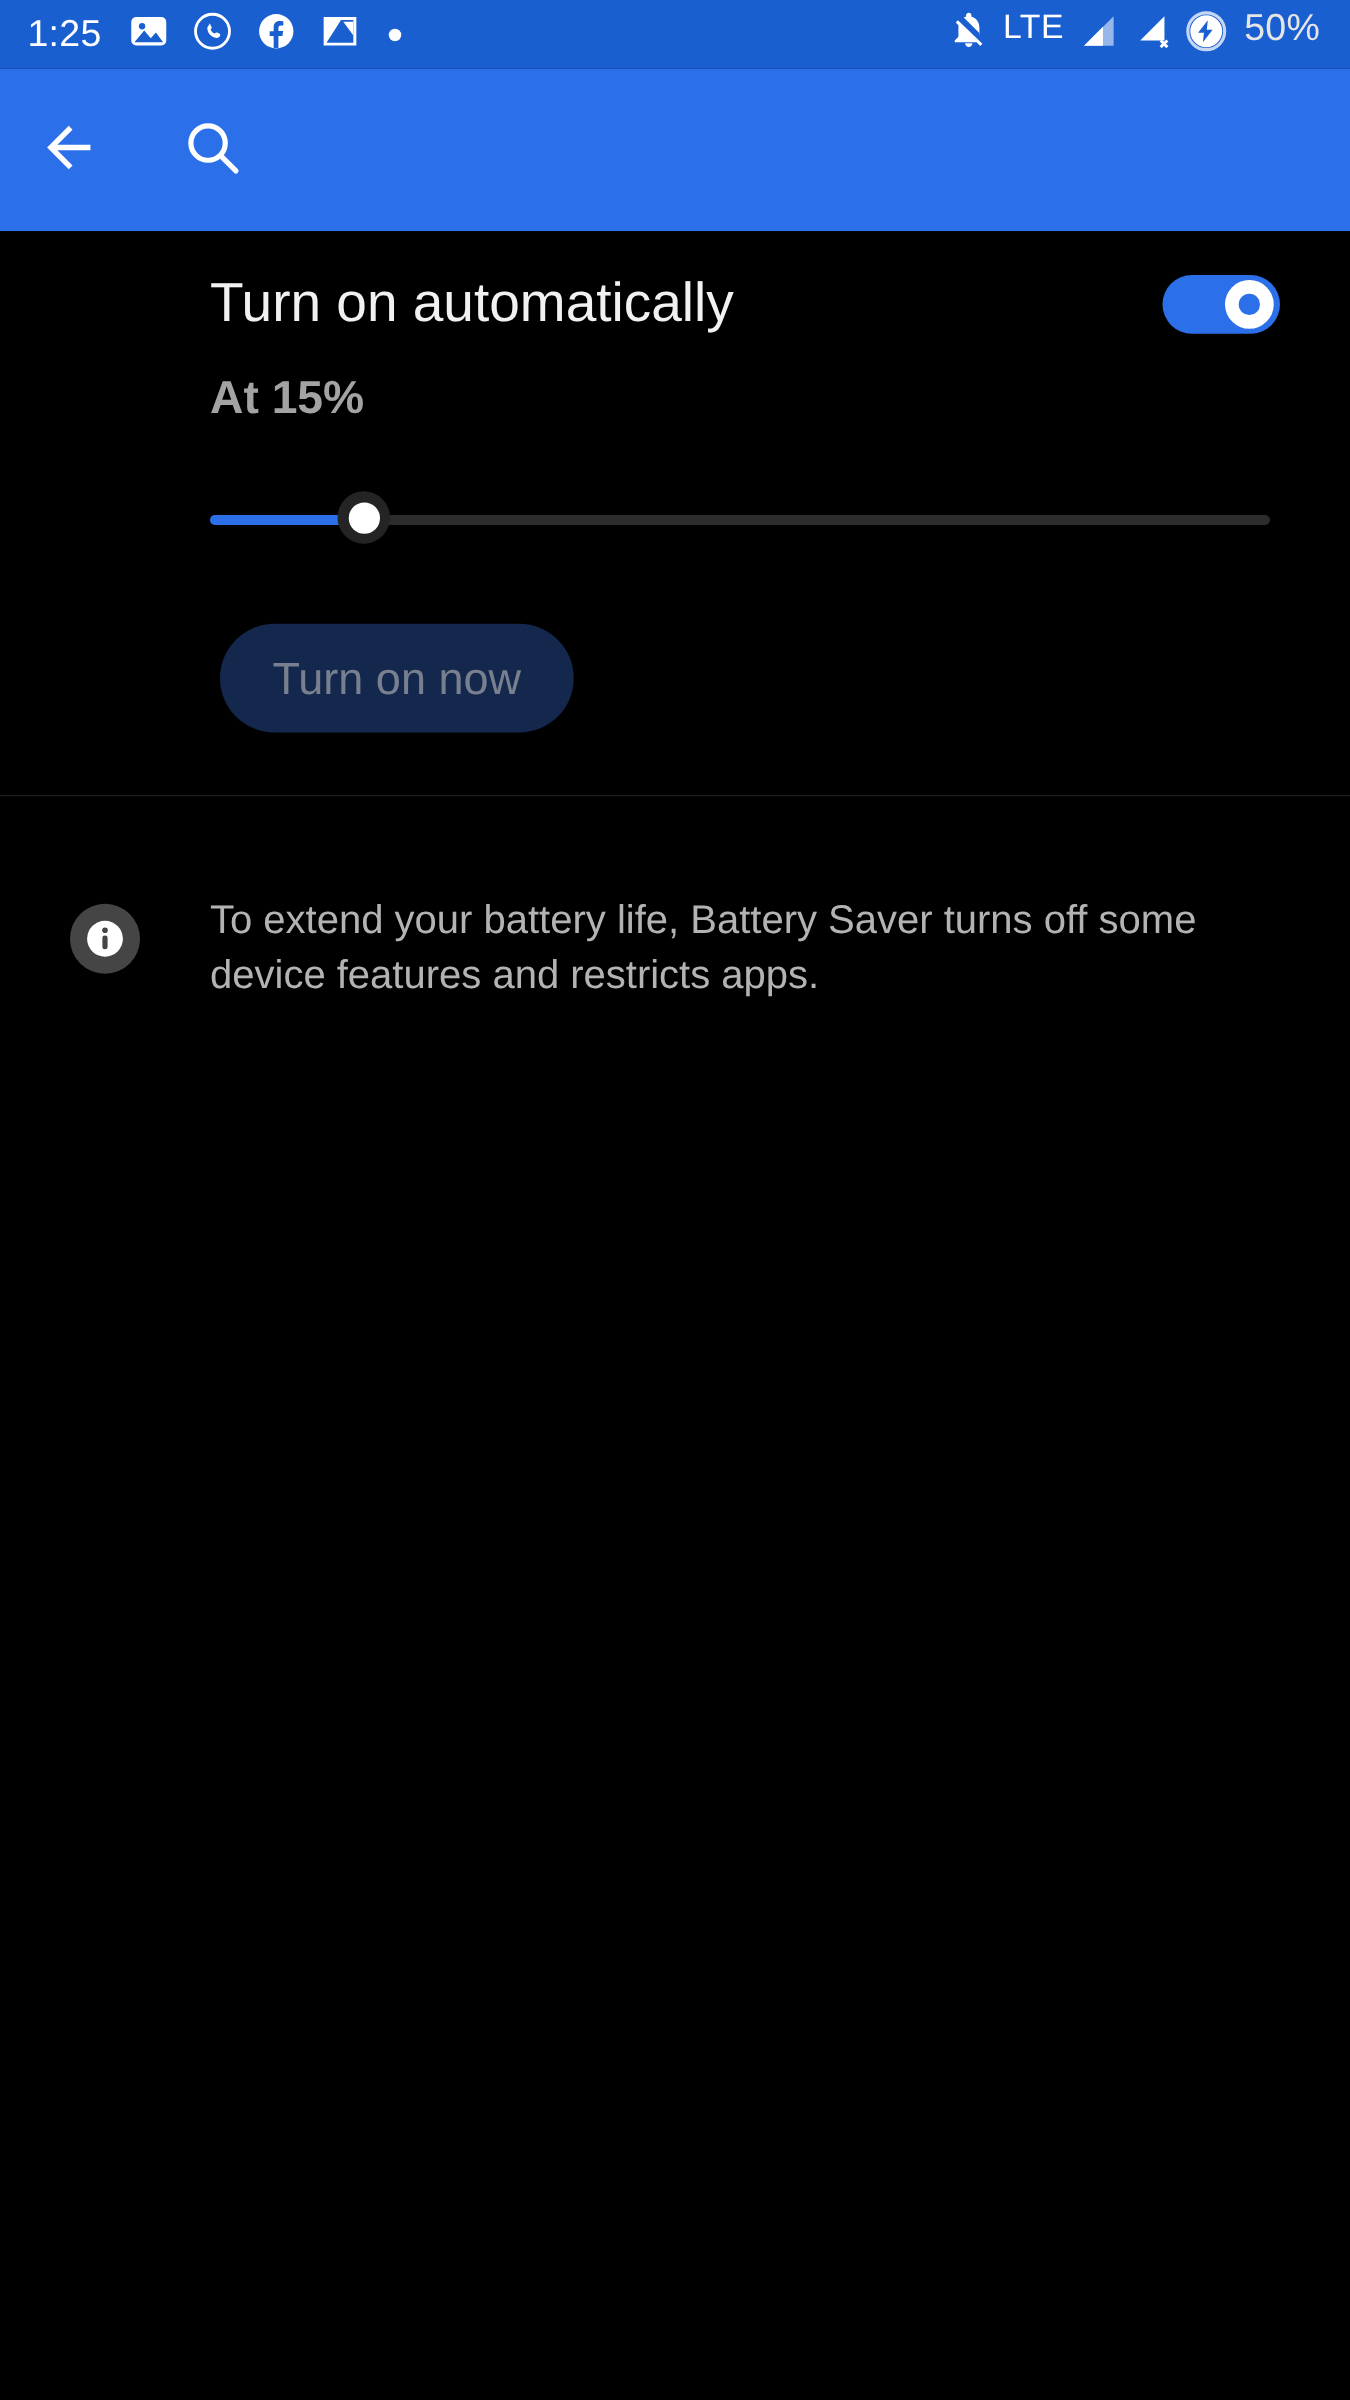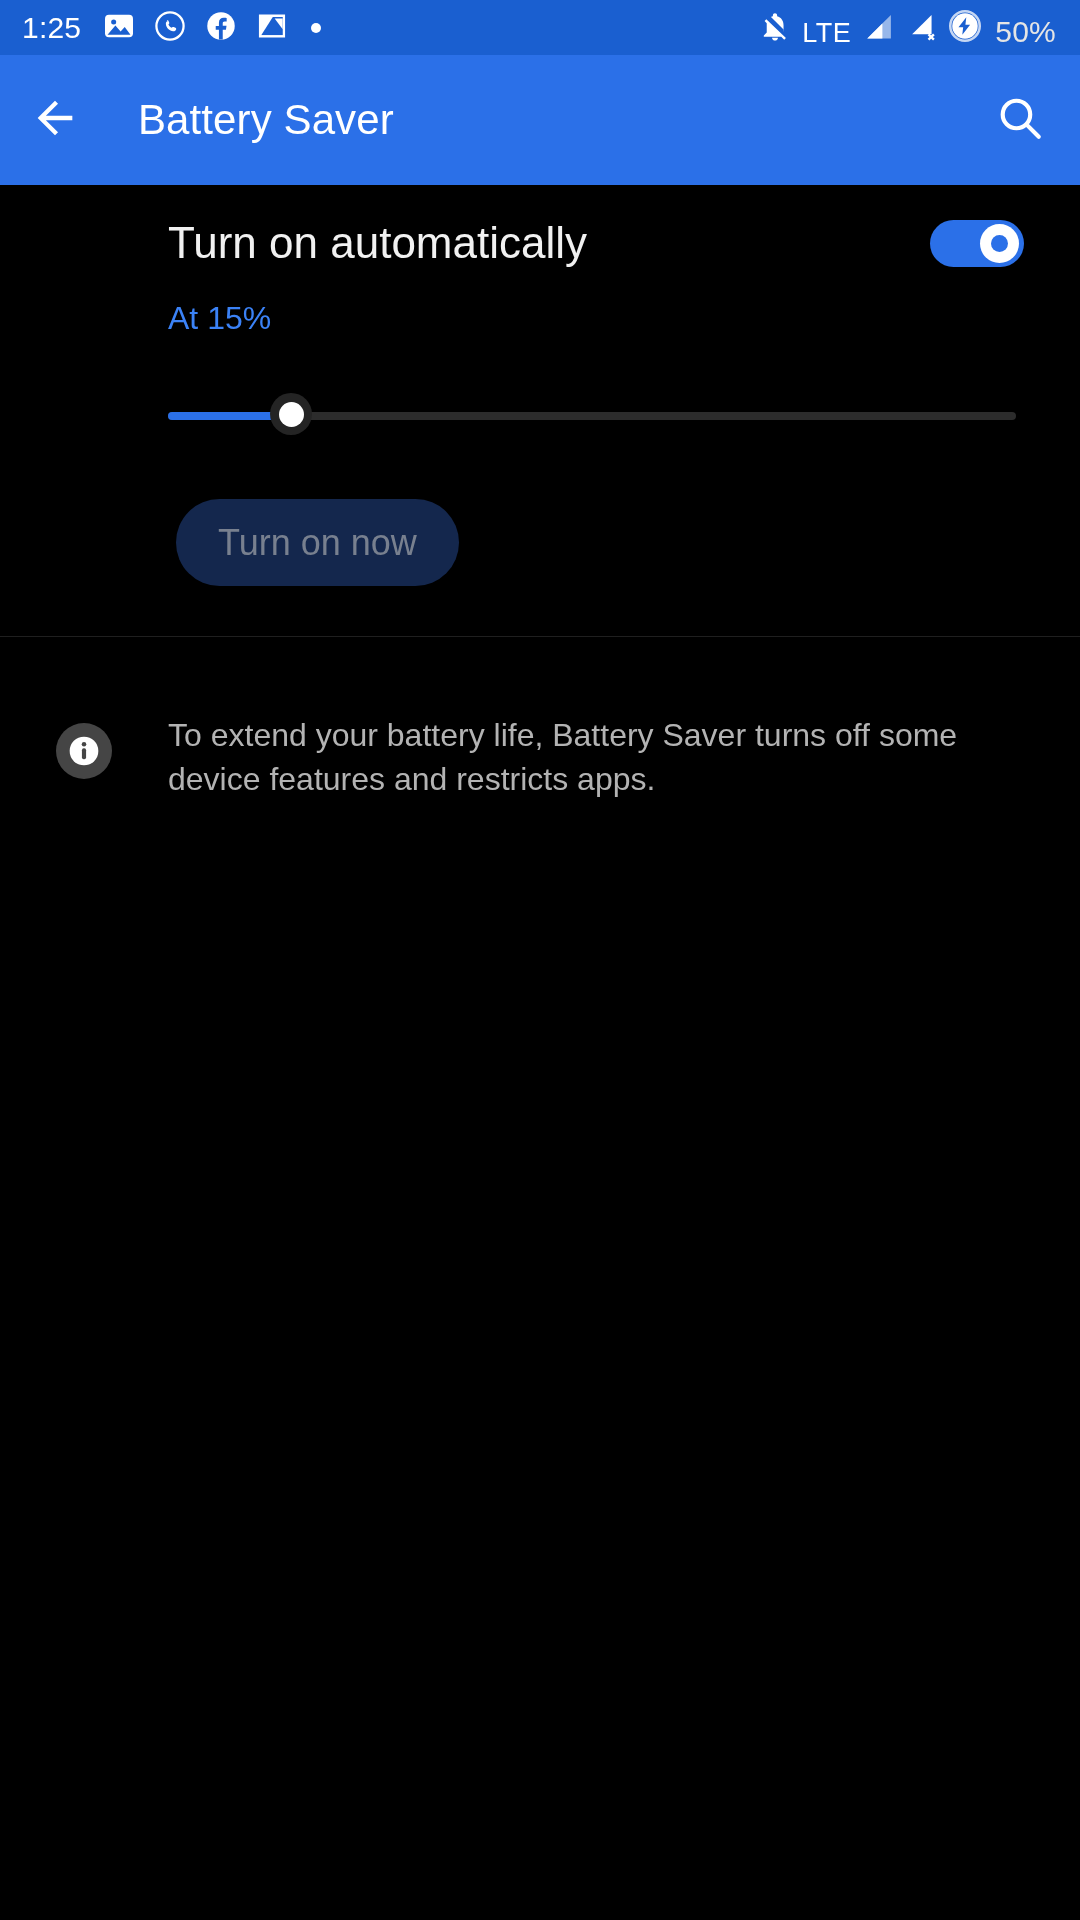--- a/index.html
+++ b/index.html
@@ -35,21 +35,21 @@
     padding: 0 24px 0 22px;
   }
   .status-left {
     display: flex;
     align-items: center;
     gap: 19px;
     flex: 1 1 auto;
   }
   .status-right {
     display: flex;
-    align-items: flex-end;
+    align-items: flex-start;
     gap: 10px;
     flex: 0 0 auto;
   }
   .clock {
     color: #ffffff;
     font-size: 30px;
     line-height: 30px;
     letter-spacing: 0.2px;
     font-weight: 400;
     margin-right: 3px;
@@ -168,24 +168,24 @@
     top: 11px; left: 11px;
     width: 17px; height: 17px;
     border-radius: 50%;
     background: #2b70e8;
   }
 
   .threshold-label {
     position: absolute;
     top: 112px;
     left: 168px;
-    color: #3b82f6;
-    font-size: 32px;
+    color: #a3a3a3;
+    font-size: 37px;
     line-height: 42px;
-    font-weight: 400;
+    font-weight: 700;
   }
   .slider-wrap {
     position: absolute;
     top: 208px;
     left: 168px;
     width: 848px;
     height: 46px;
   }
   .slider-track {
     position: absolute;
@@ -369,21 +369,20 @@
   </div>
 
   <div class="app-bar">
     <div class="back-btn">
       <span>
         <svg width="52" height="52" viewBox="0 0 24 24">
           <path d="M20 11H7.8l5.6-5.6-1.4-1.4L4 12l8 8 1.4-1.4L7.8 13H20z" fill="#ffffff"></path>
         </svg>
       </span>
     </div>
-    <div class="app-title">Battery Saver</div>
     <div class="search-btn">
       <span>
         <svg width="50" height="50" viewBox="0 0 24 24">
           <circle cx="10.3" cy="10.3" r="6.6" fill="none" stroke="#ffffff" stroke-width="2"></circle>
           <path d="M15.3 15.3 L21 21" stroke="#ffffff" stroke-width="2" stroke-linecap="round"></path>
         </svg>
       </span>
     </div>
   </div>
 

